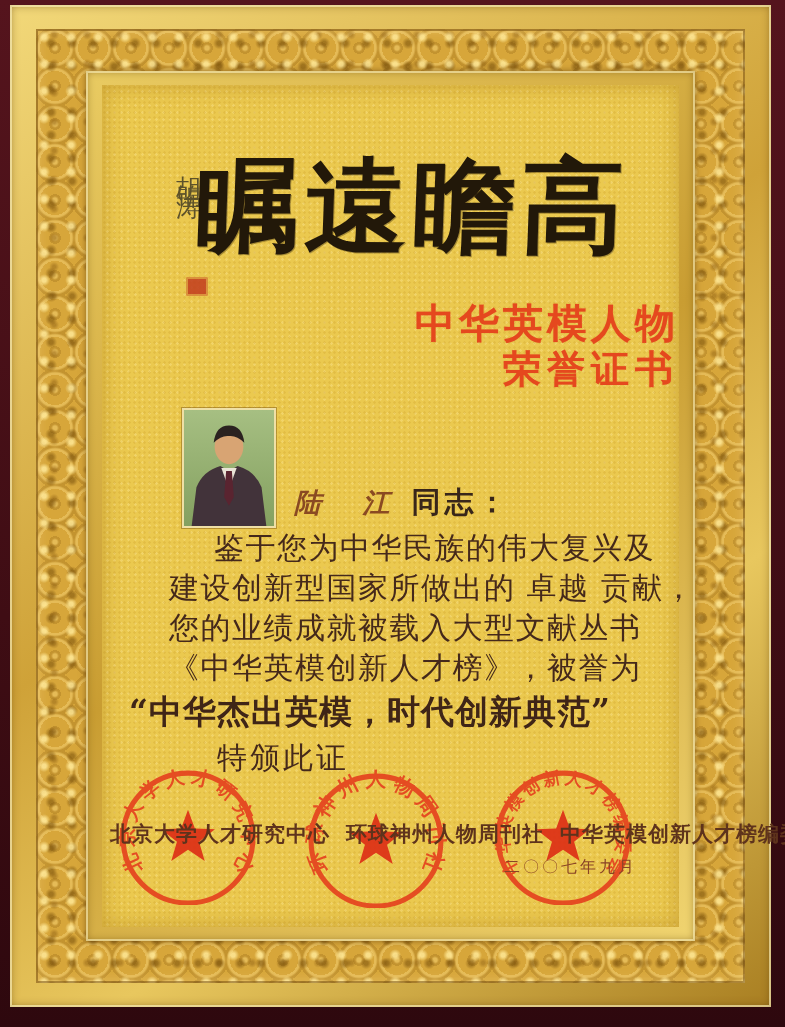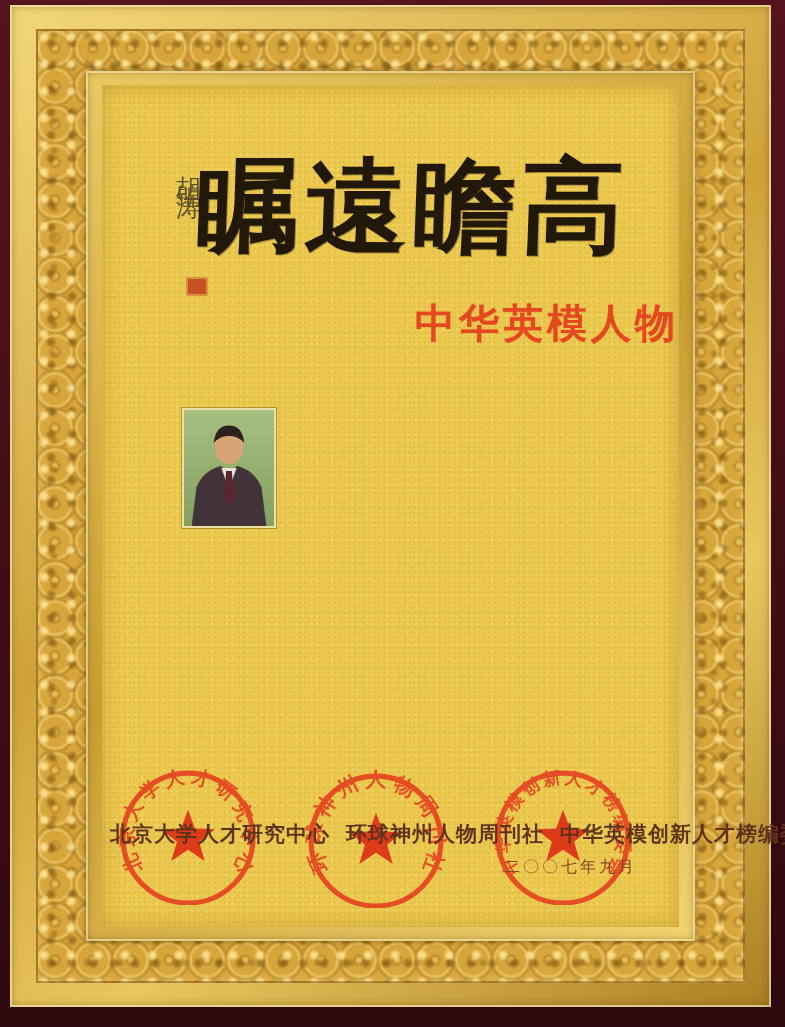--- a/index.html
+++ b/index.html
@@ -134,39 +134,51 @@
     <div class="frame-ornate">
       <div class="frame-gold2">
         <div class="certificate">
 
           <div class="signature">胡锦涛</div>
           <div class="signature-seal"></div>
 
           <div class="calligraphy">瞩遠瞻高</div>
 
           <div class="title1">中华英模人物</div>
+          <div class="title2">荣誉证书</div>
 
           <div class="photo">
             <svg viewBox="0 0 94 120" preserveAspectRatio="none">
               <defs>
                 <linearGradient id="pbg" x1="0" y1="0" x2="0" y2="1">
                   <stop offset="0" stop-color="#a6bf82"></stop>
                   <stop offset="1" stop-color="#84a060"></stop>
                 </linearGradient>
               </defs>
               <rect x="0" y="0" width="94" height="120" fill="url(#pbg)"></rect>
               <path d="M8,120 L13,80 Q20,63 38,58 L47,63 L56,58 Q74,63 81,80 L86,120 Z" fill="#42333a"></path>
               <polygon points="39,60 55,60 47,82" fill="#e9e4d6"></polygon>
               <polygon points="44,63 50,63 52,90 47,99 42,90" fill="#5a2430"></polygon>
               <ellipse cx="47" cy="38" rx="15" ry="18" fill="#d8a473"></ellipse>
               <path d="M31,34 Q33,16 47,16 Q61,16 63,34 Q55,26 47,27 Q39,26 31,34 Z" fill="#2b2220"></path>
             </svg>
           </div>
 
-
+          <div class="name-line">
+            <span class="name">陆 江</span><span class="suffix">同志：</span>
+          </div>
+
+          <div class="body-text">
+            <div class="line indent1">鉴于您为中华民族的伟大复兴及</div>
+            <div class="line ind">建设创新型国家所做出的 卓越 贡献，</div>
+            <div class="line ind">您的业绩成就被载入大型文献丛书</div>
+            <div class="line ind">《中华英模创新人才榜》，被誉为</div>
+            <div class="quote">“中华杰出英模，时代创新典范”</div>
+            <div class="closing">特颁此证</div>
+          </div>
 
           <svg class="stamp s1" viewBox="0 0 140 140">
             <defs>
                 <path id="arc1" d="M 31.8,112.2 A 54,54 0 1 1 108.2,112.2" fill="none"></path>
               </defs>
             <circle cx="70" cy="74" r="64" fill="none" stroke="#e5431f" stroke-width="5"></circle>
             <polygon fill="#dd2f16" points="70,46 76.8,64.7 96.6,65.3 80.9,77.6 86.5,96.6 70,85.5 53.5,96.6 59.1,77.6 43.4,65.3 63.2,64.7"></polygon>
             <text font-size="19" fill="#e5431f"><textPath href="#arc1" startOffset="50%" text-anchor="middle" textLength="235" lengthAdjust="spacing">北京大学人才研究中心</textPath></text>
           </svg>
 

